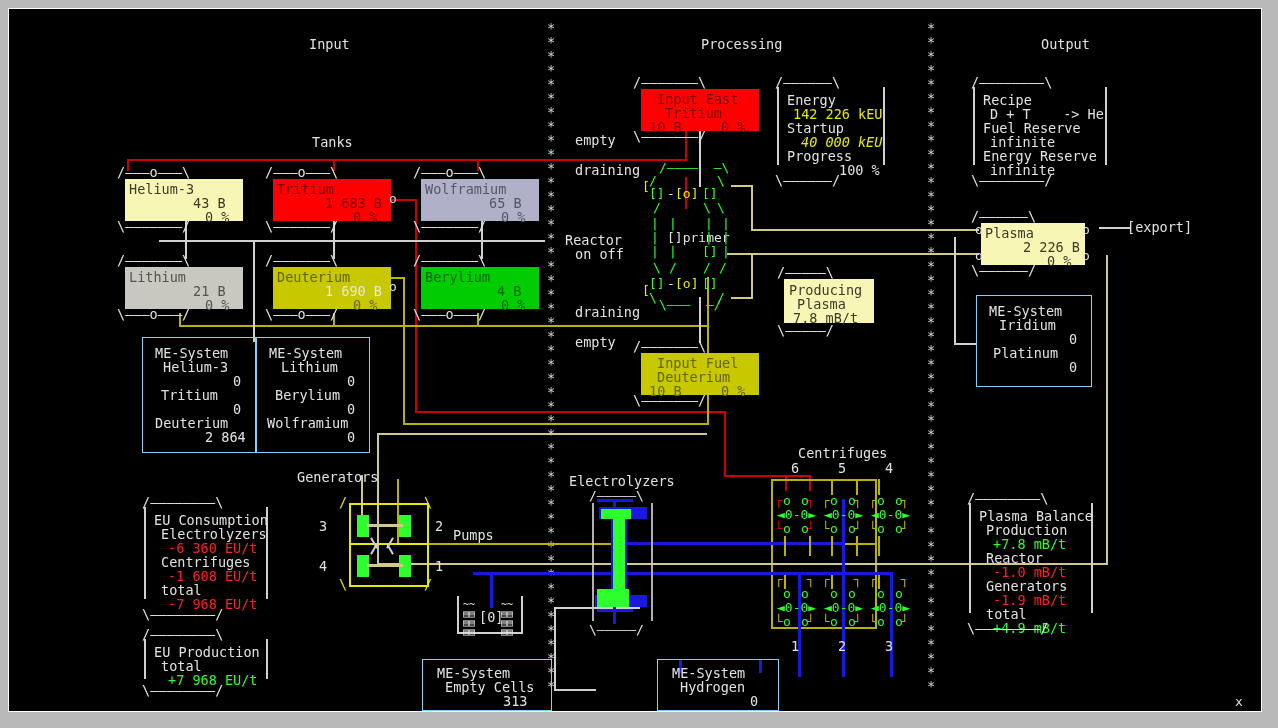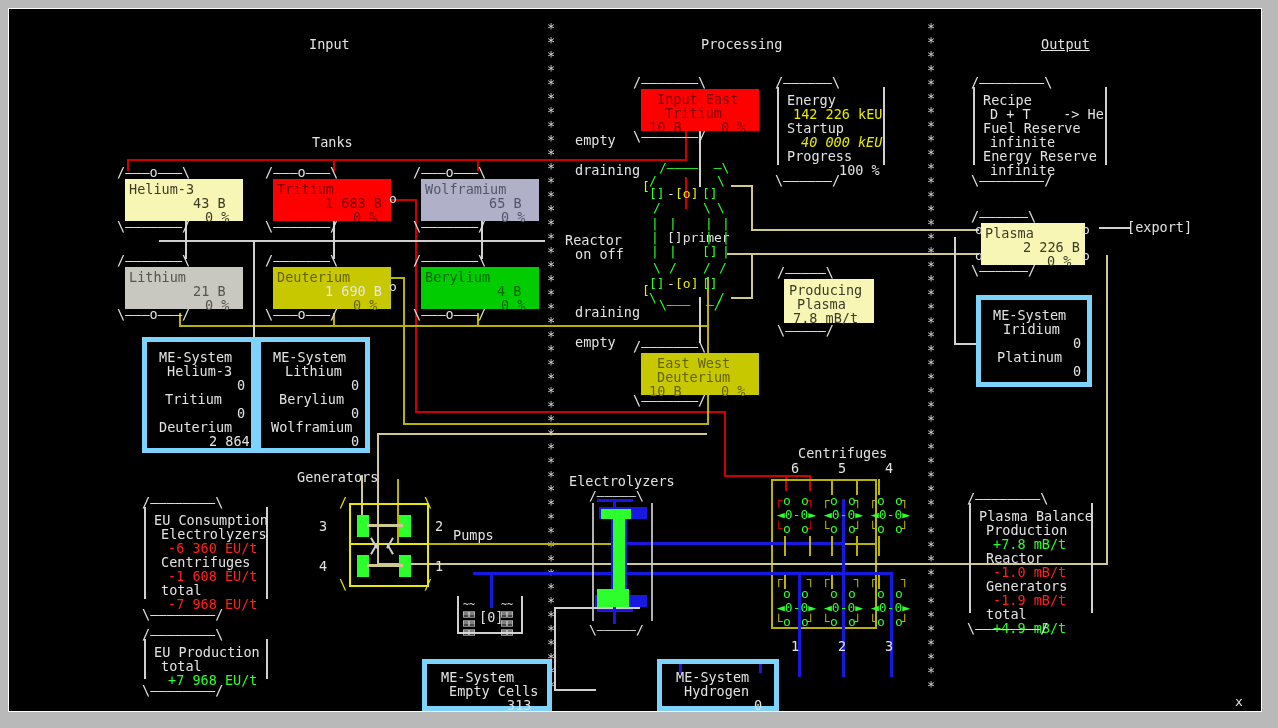--- a/index.html
+++ b/index.html
@@ -16,36 +16,36 @@
   .wr{position:absolute;background:#cc0000;}
   .wy{position:absolute;background:#b9b200;}
   .wk{position:absolute;background:#cfc98d;}
   .wb{position:absolute;background:#1818e0;}
   .wg{position:absolute;background:#2cff2c;}
   .wyel{position:absolute;background:#e8e800;}
   .wwhite{position:absolute;background:#d0d0d0;}
   
   .tank{position:absolute;box-sizing:border-box;}
   .brk{position:absolute;white-space:pre;font-size:13.5px;line-height:14px;color:#e2e2e2;font-family:"DejaVu Sans Mono","Liberation Mono",monospace;}
-  .mebox{position:absolute;box-sizing:border-box;border:5px solid #7dd3fc;}
+  .mebox{position:absolute;box-sizing:border-box;border:1px solid #7dd3fc;}
   .divider{position:absolute;white-space:pre;color:#d8d8d8;font-size:13.5px;line-height:14px;font-family:"DejaVu Sans Mono","Liberation Mono",monospace;}
   .bottomx{position:absolute;color:#e0e0e0;font-size:13px;}
   .node{position:absolute;color:#e2e2e2;font-size:13px;line-height:13px;}
   .cf{position:absolute;white-space:pre;font-size:13px;line-height:13px;font-family:"DejaVu Sans Mono","Liberation Mono",monospace;}
 </style>
 </head>
 <body>
 
 <div id="root">
   <div id="frame">
     <div id="canvas">
 
       <div class="t w" style="left:300px;top:28px;">Input</div>
       <div class="t w" style="left:692px;top:28px;">Processing</div>
-      <div class="t w" style="left:1032px;top:28px;text-decoration:underline;">Output</div>
+      <div class="t w" style="left:1032px;top:28px;">Output</div>
 
       <div class="divider" id="div1" style="left:538px;top:12px;">*
 *
 *
 *
 *
 *
 *
 *
 *
@@ -353,21 +353,21 @@
         <div class="tank" style="left:7px;top:12px;width:90px;height:44px;background:#f7f6b5;"></div>
         <div class="t" style="left:12px;top:16px;color:#3c3c28;">Producing</div>
         <div class="t" style="left:20px;top:30px;color:#3c3c28;">Plasma</div>
         <div class="t" style="left:16px;top:44px;color:#3c3c28;">7.8 mB/t</div>
         <div class="brk" style="left:0;top:56px;">\—————/</div>
       </div>
 
       <div style="position:absolute;left:624px;top:332px;width:136px;height:56px;">
         <div class="brk" style="left:0;top:-2px;">/———————\</div>
         <div class="tank" style="left:8px;top:12px;width:118px;height:42px;background:#c8c800;"></div>
-        <div class="t" style="left:24px;top:15px;color:#636300;">East West</div>
+        <div class="t" style="left:24px;top:15px;color:#636300;">Input Fuel</div>
         <div class="t" style="left:24px;top:29px;color:#636300;">Deuterium</div>
         <div class="t" style="left:16px;top:43px;color:#636300;">10 B</div>
         <div class="t" style="left:88px;top:43px;color:#636300;">0 %</div>
         <div class="brk" style="left:0;top:52px;">\———————/</div>
       </div>
 
       <div style="position:absolute;left:962px;top:202px;width:132px;height:56px;">
         <div class="brk" style="left:0;top:-2px;">/——————\</div>
         <div class="tank" style="left:10px;top:12px;width:104px;height:42px;background:#f7f6b5;"></div>
         <div class="t" style="left:14px;top:15px;color:#3c3c28;">Plasma</div>

